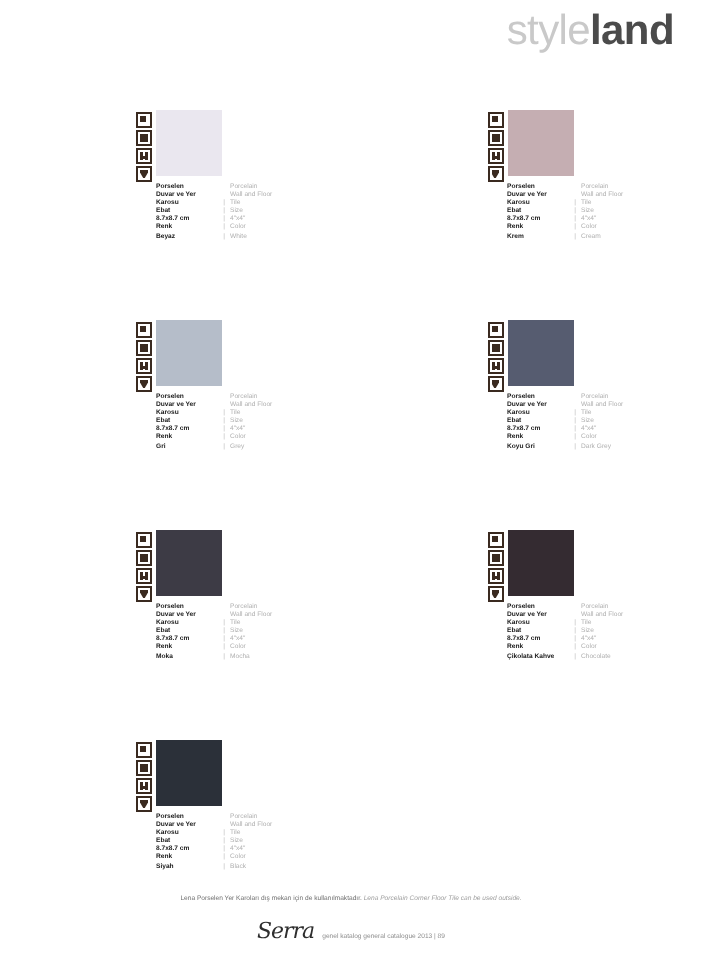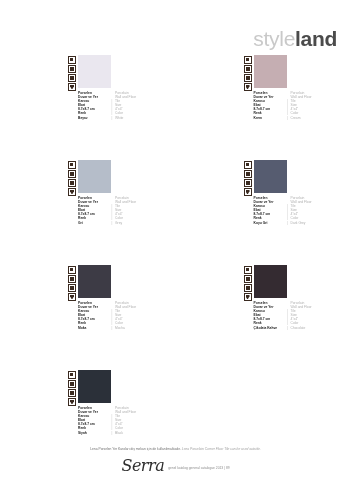--- a/index.html
+++ b/index.html
@@ -19,21 +19,21 @@
   .header {
     position: absolute;
     top: 0;
     left: 0;
     right: 0;
     height: 46px;
   }
   .brand {
     position: absolute;
     right: 14px;
-    top: 27px;
+    top: 4px;
     font-size: 21px;
     letter-spacing: -0.3px;
     white-space: nowrap;
   }
   .brand-style {
     color: #c9c9c9;
     font-weight: 400;
   }
   .brand-land {
     color: #4b4b4b;
@@ -162,21 +162,21 @@
   .footnote .en { color: #9d9d9d; font-style: italic; }
   .footer-bottom {
     margin-top: 7px;
     display: flex;
     align-items: flex-end;
     justify-content: center;
     gap: 4px;
   }
   .serra-logo {
     font-family: "DejaVu Serif", serif;
-    font-size: 16px;
+    font-size: 11px;
     font-style: italic;
     color: #2e2e2e;
     letter-spacing: -0.5px;
     line-height: 13px;
   }
   .page-ref {
     font-size: 3.3px;
     color: #8d8d8d;
     padding-bottom: 2px;
     white-space: nowrap;

